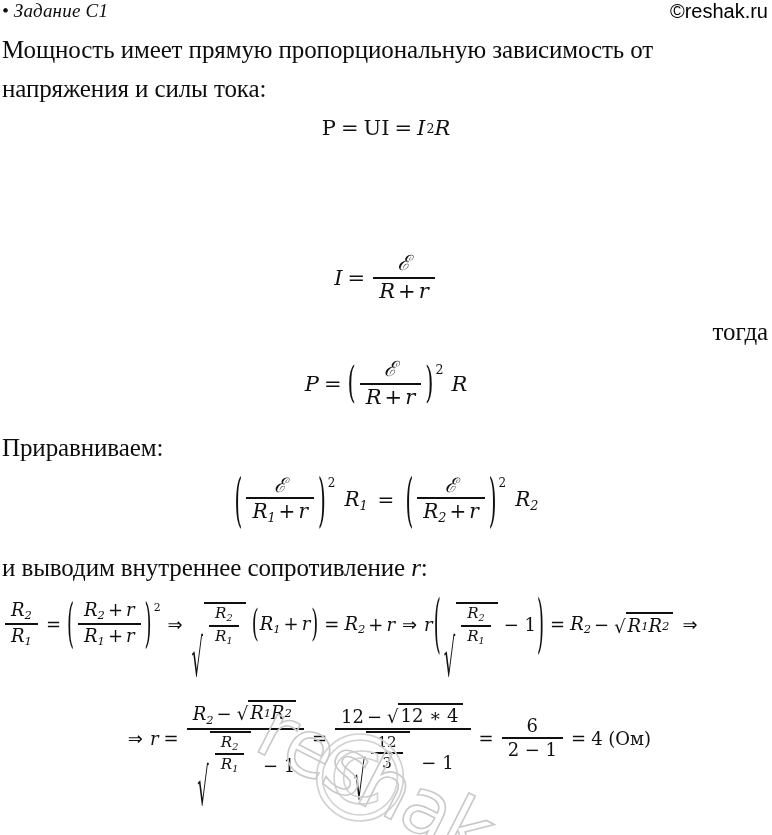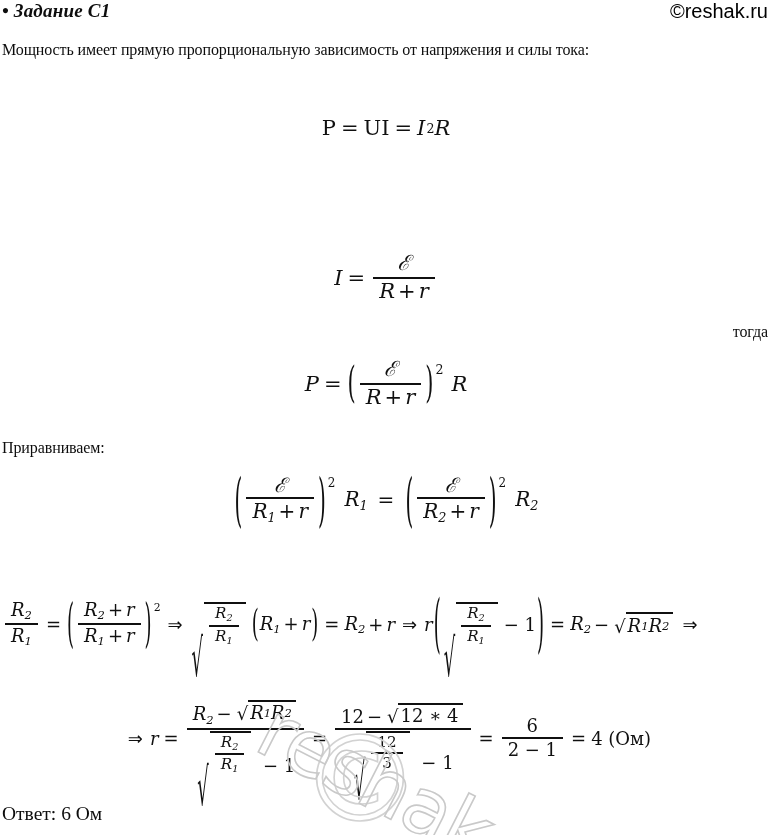--- a/index.html
+++ b/index.html
@@ -29,21 +29,21 @@
     top: 0px;
     left: 0px;
     right: 4px;
     height: 26px;
     display: flex;
     align-items: flex-start;
     justify-content: space-between;
   }
   .task-title {
     font-family: "Liberation Serif", "DejaVu Serif", serif;
-    font-weight: bold;
+    font-weight: normal;
     font-style: italic;
     font-size: 19px;
     letter-spacing: 0.2px;
     white-space: nowrap;
     line-height: 22px;
     padding-left: 2px;
   }
   .copyright {
     font-family: "Liberation Sans", "DejaVu Sans", sans-serif;
     font-size: 20px;
@@ -51,21 +51,21 @@
     line-height: 22px;
     white-space: nowrap;
     color: #000;
   }
 
   
   .para {
     position: absolute;
     left: 2px;
     right: 4px;
-    font-size: 16px;
+    font-size: 25px;
     line-height: 39px;
     text-align: left;
     letter-spacing: -0.1px;
   }
   .para .mi {
     font-style: italic;
   }
   .para sub {
     font-size: 0.68em;
     vertical-align: -0.28em;
@@ -286,20 +286,23 @@
       <span class="f-bar"></span>
       <span class="f-den">
         <span>R</span><span class="sub">2</span><span class="opn">+</span><span>r</span>
       </span>
     </span>
     <span class="paren tall">)</span>
       <span class="sup" style="align-self:flex-start; margin-top:2px;">2</span>
     <span style="padding-left:9px;"><span>R</span><span class="sub">2</span></span>
   </div>
 
+  <div class="para" style="top:548px;">
+    <span>и выводим внутреннее сопротивление </span><span class="mi">r</span><span>:</span>
+  </div>
 
   <div class="math" style="top:600px; left:2px; right:2px; font-size:18px; justify-content:flex-start;">
 
     <span class="frac">
       <span class="f-num"><span>R</span><span class="sub">2</span></span>
       <span class="f-bar"></span>
       <span class="f-den"><span>R</span><span class="sub">1</span></span>
     </span>
 
     <span class="op">=</span>
@@ -438,15 +441,14 @@
 
     <span class="op">=</span>
     <span class="num">4 (Ом)</span>
   </div>
 
   <div class="watermark">
     <div class="wm-copy">©</div>
     <div class="wm-text">reshak.ru</div>
   </div>
 
-  <div class="answer" style="top:800px;">Ответ: 6 Ом</div>
 
 </div>
 
 </body></html>

